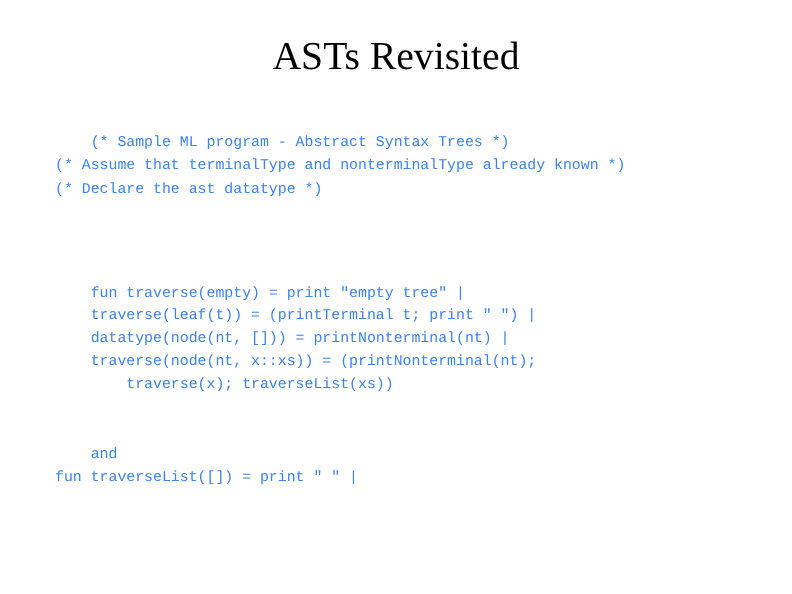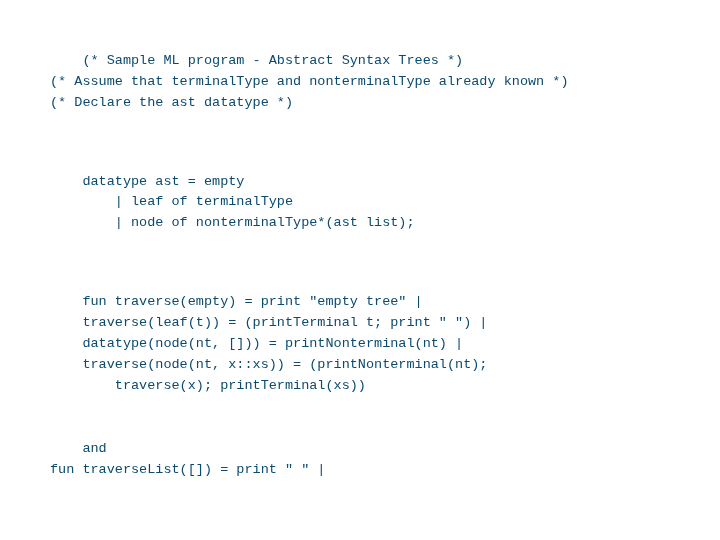--- a/index.html
+++ b/index.html
@@ -29,55 +29,51 @@
       font-weight: normal;
       font-family: 'Times New Roman', Times, serif;
       margin-bottom: 28px;
       color: #000000;
     }
 
     .code-block {
       font-family: 'Courier New', Courier, monospace;
       font-size: 13.5px;
       line-height: 1.55;
-      color: #0c4a6e;
+      color: #3b82f6;
       white-space: pre;
     }
 
     .section-gap {
       height: 16px;
     }
   </style>
 </head>
 <body>
 
 <div class="page">
+  <h1 class="title">ASTs Revisited</h1>
 
   <div class="code-block">
     <span>(* Sample ML program - Abstract Syntax Trees *)</span>
 <span>(* Assume that terminalType and nonterminalType already known *)</span>
 <span>(* Declare the ast datatype *)</span>
   </div>
 
   <div class="section-gap"></div>
 
-  <div class="code-block">
-    <span>datatype ast = empty</span>
-<span>        | leaf of terminalType</span>
-<span>        | node of nonterminalType*(ast list);</span>
-  </div>
 
   <div class="section-gap"></div>
 
   <div class="code-block">
     <span>fun traverse(empty) = print "empty tree" |</span>
 <span>    traverse(leaf(t)) = (printTerminal t; print " ") |</span>
 <span>    datatype(node(nt, [])) = printNonterminal(nt) |</span>
 <span>    traverse(node(nt, x::xs)) = (printNonterminal(nt);</span>
-<span>        traverse(x); printTerminal(xs))</span>
+<span>        traverse(x); traverseList(xs))</span>
   </div>
 
   <div class="code-block">
     <span>and</span>
 <span>fun traverseList([]) = print " " |</span>
 
   </div>
 </div>
 
 </body></html>

